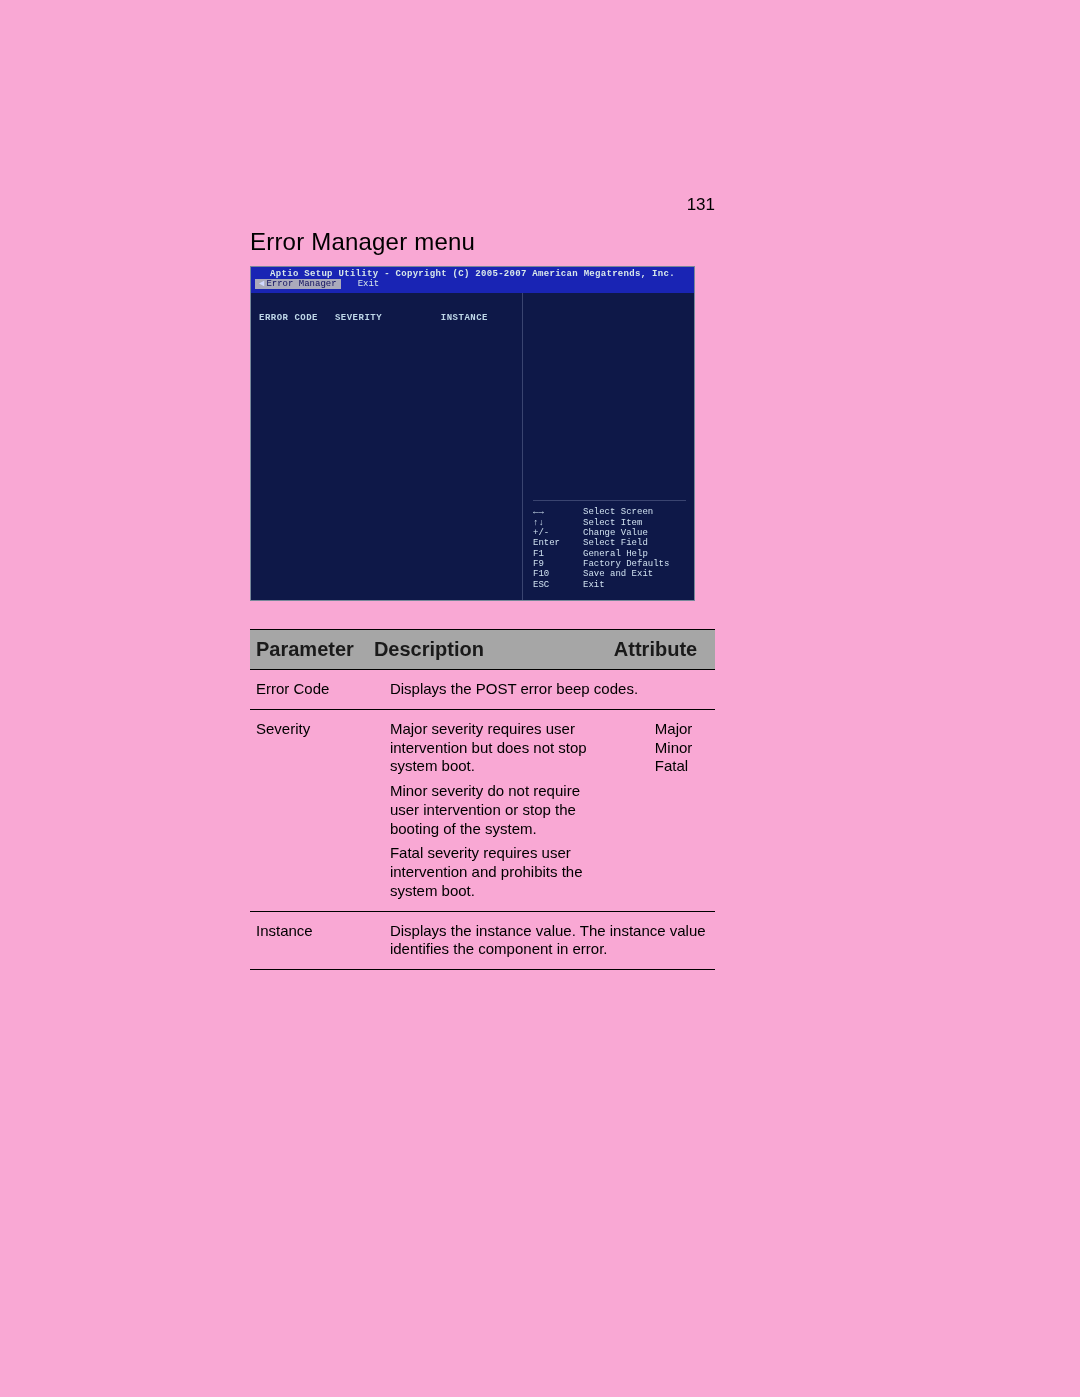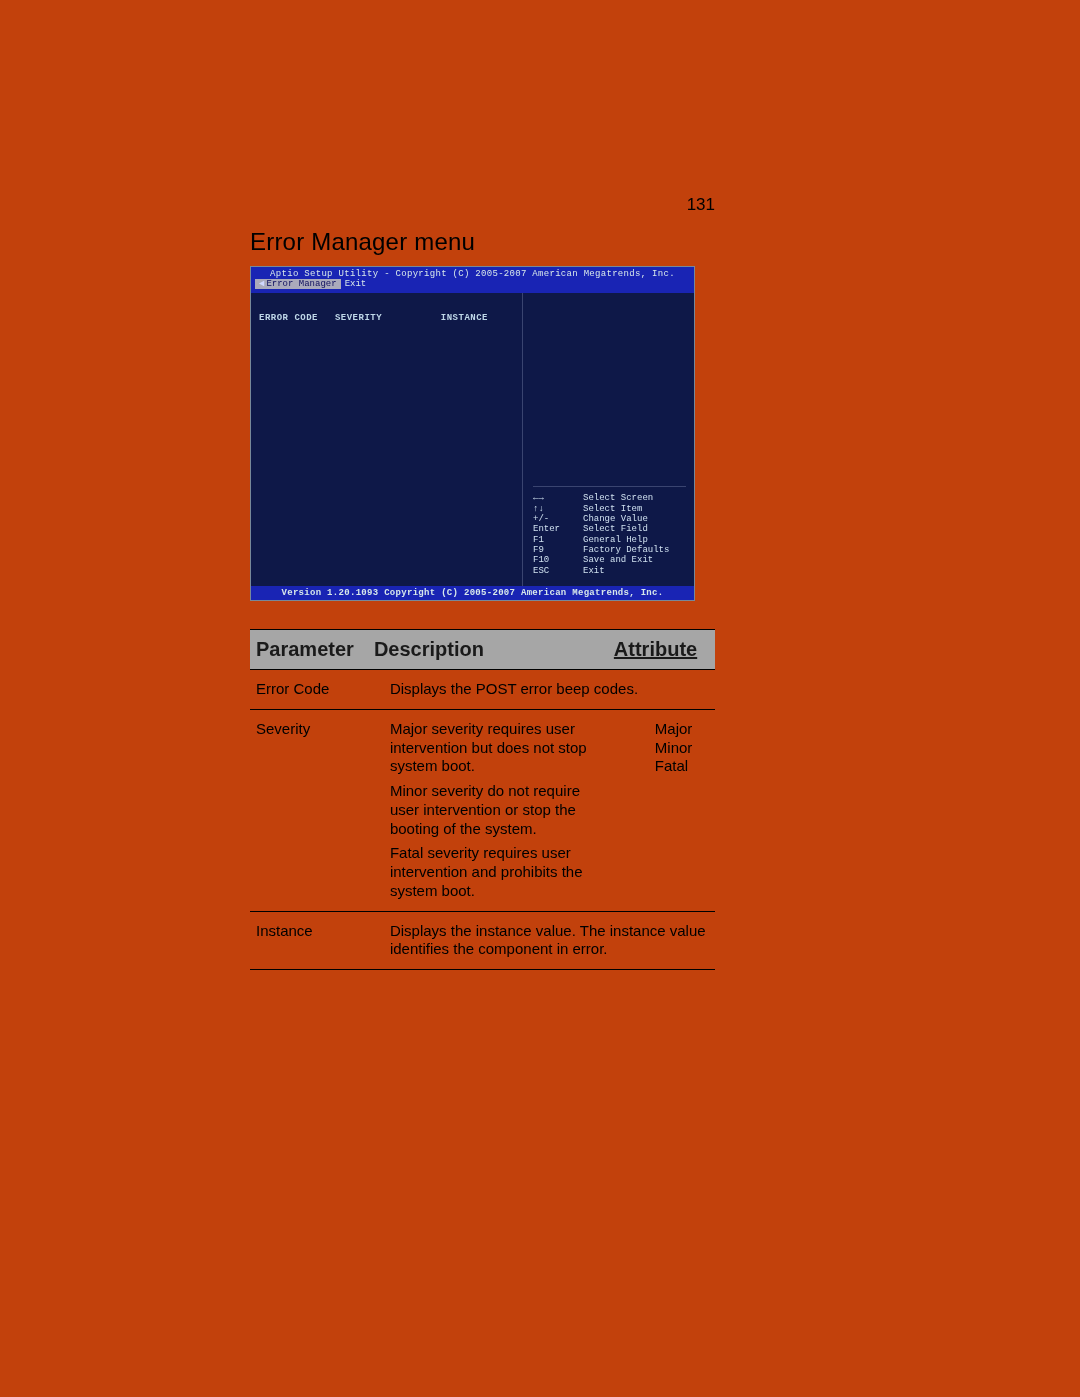--- a/index.html
+++ b/index.html
@@ -1,19 +1,19 @@
 <!DOCTYPE html>
 <html><head>
 <meta charset="utf-8">
 <style>
   html,body{margin:0;padding:0;background:#fff;}
   .page{
     width:1080px;
     min-height:1397px;
-    background:#c2410c;
+    background:#f9a8d4;
     position:relative;
     font-family:"Segoe UI",Tahoma,Arial,sans-serif;
     color:#000;
     box-sizing:border-box;
     padding:190px 250px 0 250px;
   }
   .page-num{
     position:absolute;
     top:195px;
     right:365px;
@@ -44,27 +44,27 @@
     flex-direction:column;
     margin-bottom:28px;
   }
   .bios-top{
     background:#1924b4;
     color:#d8e8ea;
     padding:2px 0;
   }
   .bios-top .copy{
     text-align:center;
-    font-weight:normal;
+    font-weight:bold;
     font-size:9px;
     letter-spacing:0.3px;
   }
   .bios-tabs{
     display:flex;
-    gap:0;
+    gap:13px;
     padding:0 4px 2px 4px;
   }
   .tab{
     padding:0 4px;
   }
   .tab.active{
     background:#aab;
     color:#101060;
   }
   .tab .tri{
@@ -135,21 +135,21 @@
   .tbl td{
     padding:10px 4px 10px 6px;
     vertical-align:top;
     border-bottom:1px solid #000;
     line-height:1.25;
   }
   .tbl td p{margin:0 0 6px 16px;}
   .tbl td p:last-child{margin-bottom:0;}
   .col-param{width:110px;}
   .col-desc{width:255px;}
-  .col-attr{width:100px;text-decoration:underline;}
+  .col-attr{width:100px;}
   .attr-line{display:block;padding-left:41px;}
 </style>
 </head>
 <body>
 
 <div class="page">
 
   <div class="page-num">131</div>
 
   <h1 class="title">Error Manager menu</h1>
@@ -203,21 +203,20 @@
               <span class="k">F10</span>
               <span class="v">Save and Exit</span>
             </div>
           <div class="row">
               <span class="k">ESC</span>
               <span class="v">Exit</span>
             </div>
         </div>
       </div>
     </div>
-    <div class="bios-bottom">Version 1.20.1093 Copyright (C) 2005-2007 American Megatrends, Inc.</div>
   </div>
 
   <table class="tbl">
     <thead>
       <tr>
         <th class="col-param">Parameter</th>
         <th class="col-desc">Description</th>
         <th class="col-attr">Attribute</th>
       </tr>
     </thead>

